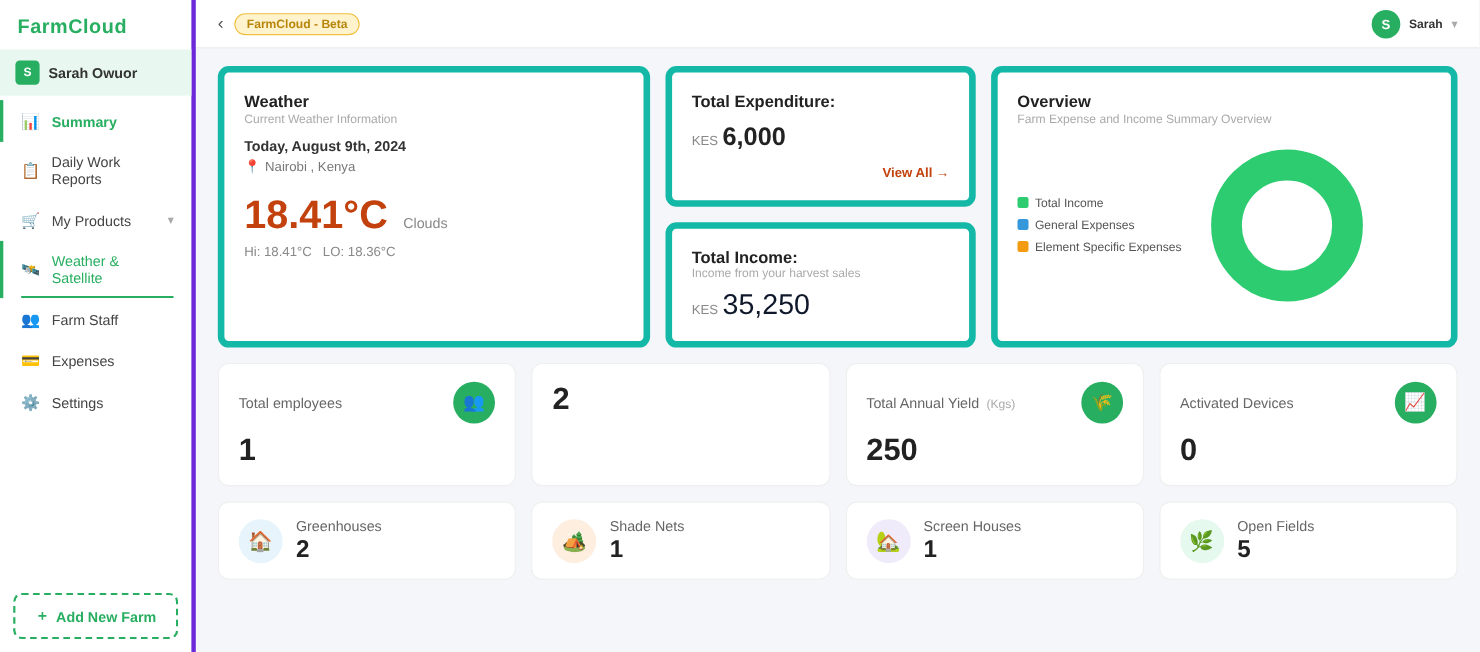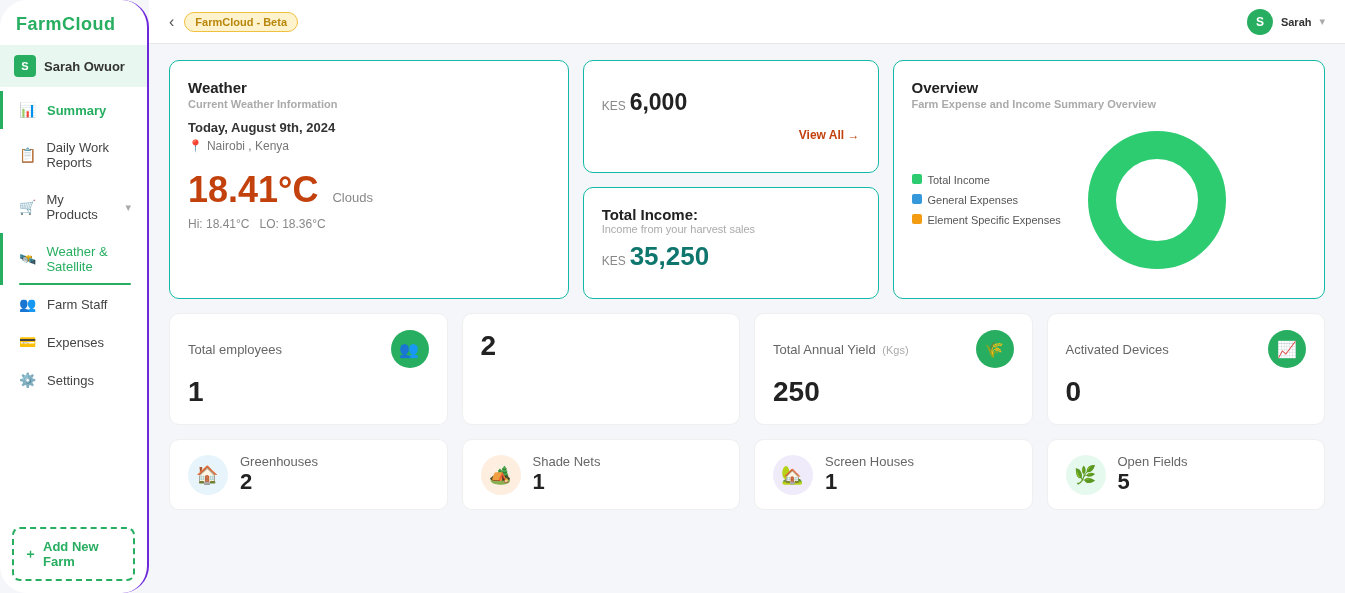--- a/index.html
+++ b/index.html
@@ -1,27 +1,26 @@
 <!DOCTYPE html>
 <html><head>
   <meta charset="utf-8">
   <style>
     * { box-sizing: border-box; margin: 0; padding: 0; }
     body { font-family: 'Segoe UI', Arial, sans-serif; background: #f5f6fa; display: flex; height: 593px; overflow: hidden; }
 
     
     .sidebar {
-      width: 149px;
+      width: 178px;
       background: #fff;
-      border-right: 2px solid #6d28d9;
+      border-right: 4px solid #6d28d9;
       display: flex;
       flex-direction: column;
       height: 100%;
       flex-shrink: 0;
-      border-radius: 27px;
     }
     .sidebar-logo {
       padding: 14px 16px 10px;
       font-size: 18px;
       font-weight: 700;
       color: #2ecc71;
       letter-spacing: 0.5px;
     }
     .sidebar-logo span { color: #27ae60; }
     .sidebar-user {
@@ -117,40 +116,40 @@
     .content { padding: 16px 20px; flex: 1; }
 
     
     .cards-row { display: flex; gap: 14px; margin-bottom: 14px; }
 
     
     .card {
       background: #fff;
       border-radius: 10px;
       padding: 18px;
-      border: 1px solid #14b8a6;
+      border: 6px solid #14b8a6;
     }
     .card-weather { flex: 1.1; }
     .card-expenditure { flex: 0.9; }
     .card-overview { flex: 1.2; }
 
     .card-title { font-size: 15px; font-weight: 700; color: #222; margin-bottom: 2px; }
-    .card-subtitle { font-size: 11px; color: #aaa; margin-bottom: 10px; font-weight: bold; }
+    .card-subtitle { font-size: 11px; color: #aaa; margin-bottom: 10px; }
 
     .weather-date { font-size: 13px; font-weight: 600; color: #333; margin-bottom: 4px; }
     .weather-location { font-size: 12px; color: #777; display: flex; align-items: center; gap: 4px; margin-bottom: 16px; }
     .weather-temp { font-size: 36px; font-weight: 700; color: #c2410c; }
     .weather-desc { font-size: 13px; color: #888; margin-left: 6px; }
     .weather-hilo { font-size: 12px; color: #888; margin-top: 6px; }
     .expenditure-amount { font-size: 23px; font-weight: 700; color: #222; }
     .view-all { color: #c2410c; font-size: 12px; font-weight: 600; cursor: pointer; display: flex; align-items: center; gap: 3px; margin-top: 12px; justify-content: flex-end; }
 
     .income-label { font-size: 15px; font-weight: 700; color: #222; }
     .income-sublabel { font-size: 11px; color: #aaa; }
-    .income-amount { font-size: 26px; font-weight: 700; color: #0f766e; }
+    .income-amount { font-size: 26px; font-weight: 400; color: #0f172a; }
 
     
     .overview-content { display: flex; gap: 16px; align-items: center; }
     .legend { display: flex; flex-direction: column; gap: 8px; font-size: 11px; color: #555; }
     .legend-item { display: flex; align-items: flex-start; gap: 6px; }
     .legend-dot { width: 10px; height: 10px; border-radius: 2px; }
 
     
     .stats-card {
       flex: 1;
@@ -280,20 +279,21 @@
         </div>
         <div class="weather-hilo">
           <span>Hi: 18.41°C</span>&nbsp;&nbsp;
           <span>LO: 18.36°C</span>
         </div>
       </div>
 
       <div style="flex:0.9; display:flex; flex-direction:column; gap:14px;">
 
         <div class="card card-expenditure" style="flex:1;">
+          <div class="card-title">Total Expenditure:</div>
           <div style="margin-top:10px; display:flex; align-items:baseline; gap:4px;">
             <span style="font-size:12px; color:#888;">KES</span>
             <span class="expenditure-amount">6,000</span>
           </div>
           <div class="view-all">View All →</div>
         </div>
 
         <div class="card" style="flex:1;">
           <div class="income-label">Total Income:</div>
           <div class="income-sublabel">Income from your harvest sales</div>

